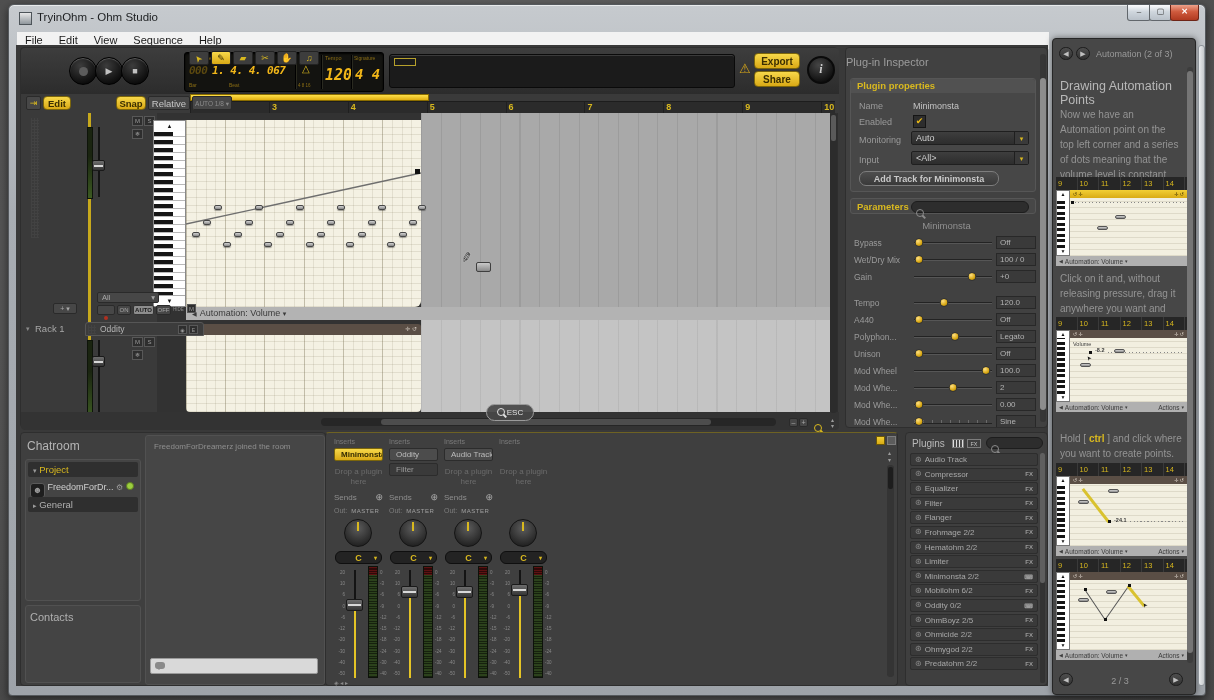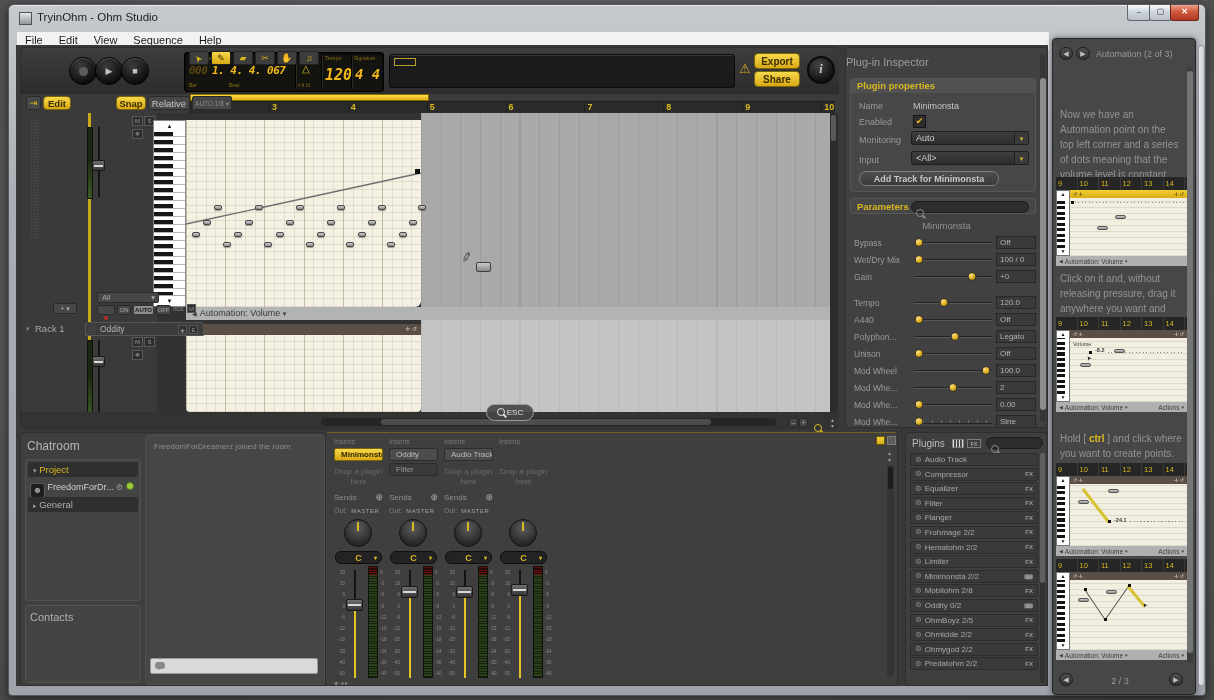--- a/index.html
+++ b/index.html
@@ -782,21 +782,21 @@
         </div>
 
         <div class="prow">
           <span class="oico">⊛</span>
           <span class="pnm">Minimonsta 2/2</span>
           <span class="bdg">⌨</span>
         </div>
 
         <div class="prow">
           <span class="oico">⊛</span>
-          <span class="pnm">Mobilohm 2/8</span>
+          <span class="pnm">Mobilohm 6/2</span>
           <span class="bdg">FX</span>
         </div>
 
         <div class="prow">
           <span class="oico">⊛</span>
           <span class="pnm">Oddity 0/2</span>
           <span class="bdg">⌨</span>
         </div>
 
         <div class="prow">
@@ -825,20 +825,21 @@
       </div>
     <span style="position:absolute;left:134px;top:20px;width:5px;height:230px;background:#333;border-radius:2px;">
         <span style="position:absolute;left:0;top:0;width:5px;height:130px;background:#5f5f5f;border-radius:2px;"></span>
       </span>
   </div>
 
   <div class="help">
     <span class="navbtn" style="left:6px;top:8px;border-radius:7px;">◀</span>
     <span class="navbtn" style="left:23px;top:8px;border-radius:7px;">▶</span>
     <span style="position:absolute;left:43px;top:10px;font-size:9px;color:#9a9a9a;">Automation (2 of 3)</span>
+    <div style="position:absolute;left:7px;top:40px;font-size:12.5px;color:#b8b8b8;">Drawing Automation Points</div>
     <div class="helptxt" style="top:68px;">Now we have an Automation point on the top left corner and a series of dots meaning that the volume level is constant along the Pattern.</div>
 
     <div class="thumb" style="top:138px;">
       <div class="t-ruler">
           <span class="t-bar">9</span>
           <span class="t-bar">10</span>
           <span class="t-bar">11</span>
           <span class="t-bar">12</span>
           <span class="t-bar">13</span>
           <span class="t-bar">14</span>

